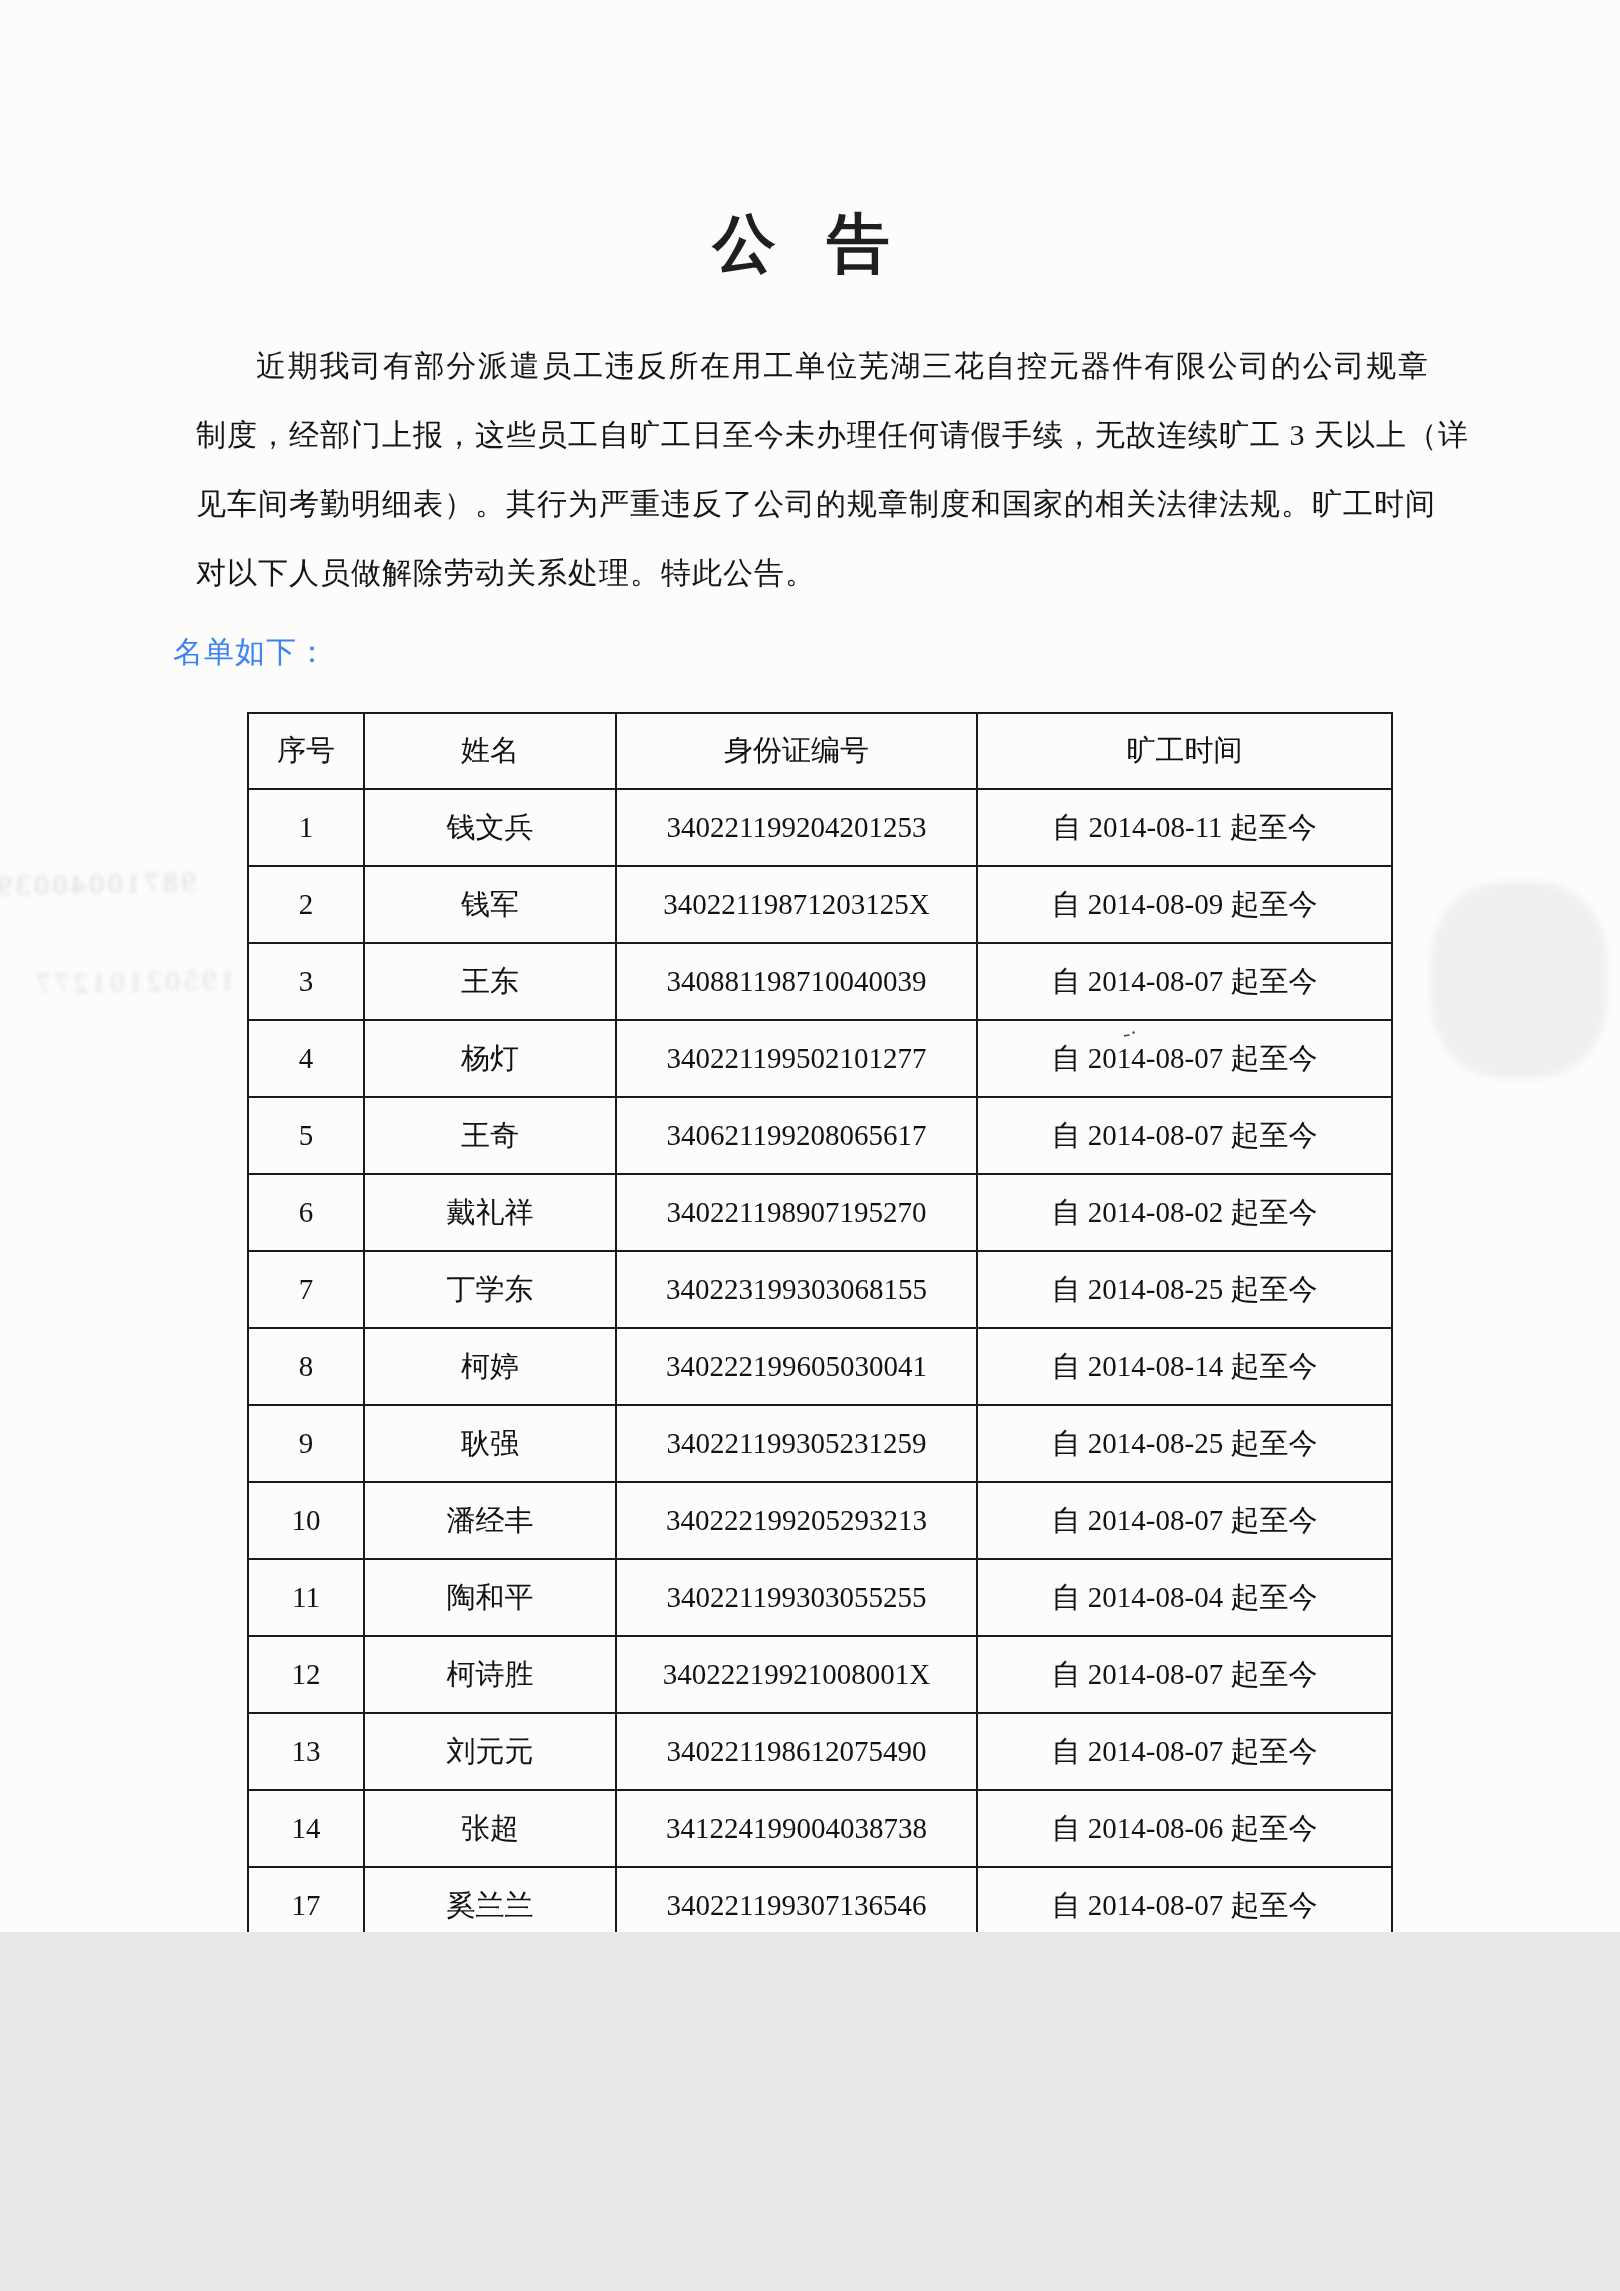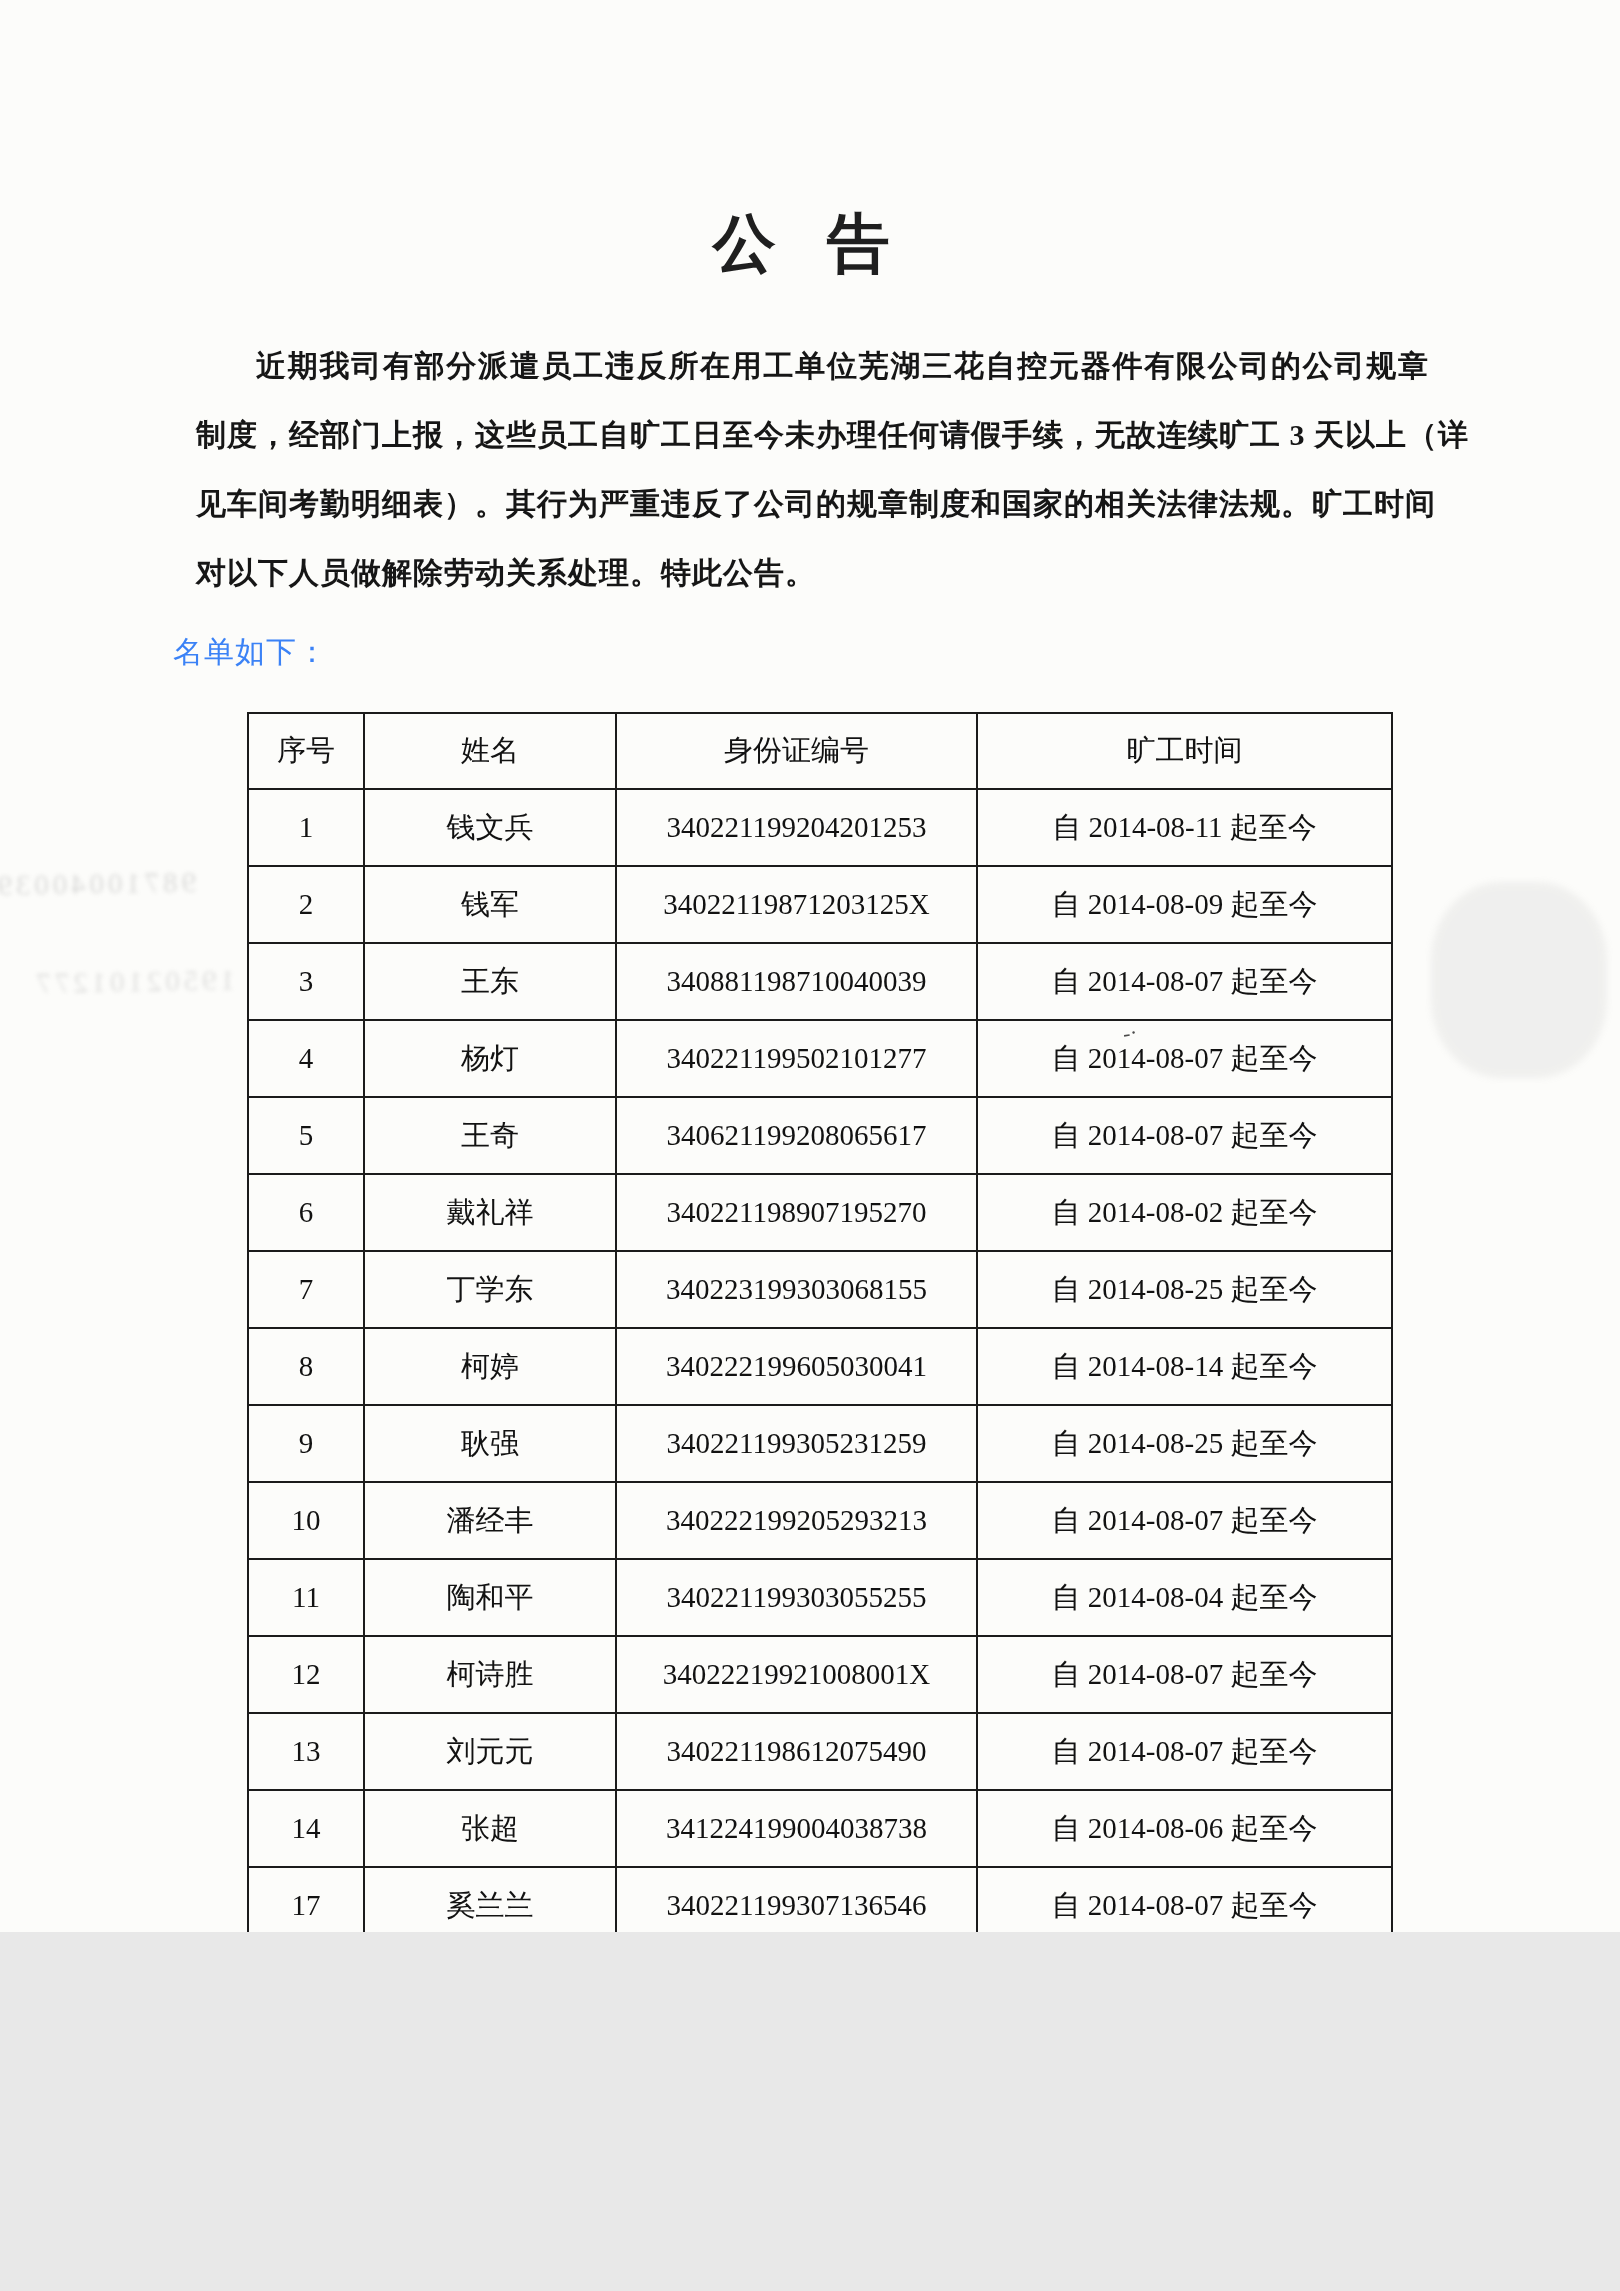--- a/index.html
+++ b/index.html
@@ -27,21 +27,21 @@
   .paragraph {
     position: absolute;
     top: 331px;
     left: 196px;
     width: 1233px;
     font-size: 30px;
     line-height: 69px;
     letter-spacing: 1px;
     color: #161616;
   }
-  .para-line { text-align: justify; text-align-last: justify; white-space: nowrap; font-weight: bold; }
+  .para-line { text-align: justify; text-align-last: justify; white-space: nowrap; }
   .para-line.first { text-indent: 2em; }
   .para-line.last { text-align: left; text-align-last: left; }
   .list-intro {
     position: absolute;
     top: 617px;
     left: 173px;
     font-size: 30px;
     line-height: 69px;
     letter-spacing: 1px;
     color: #3b82f6;

